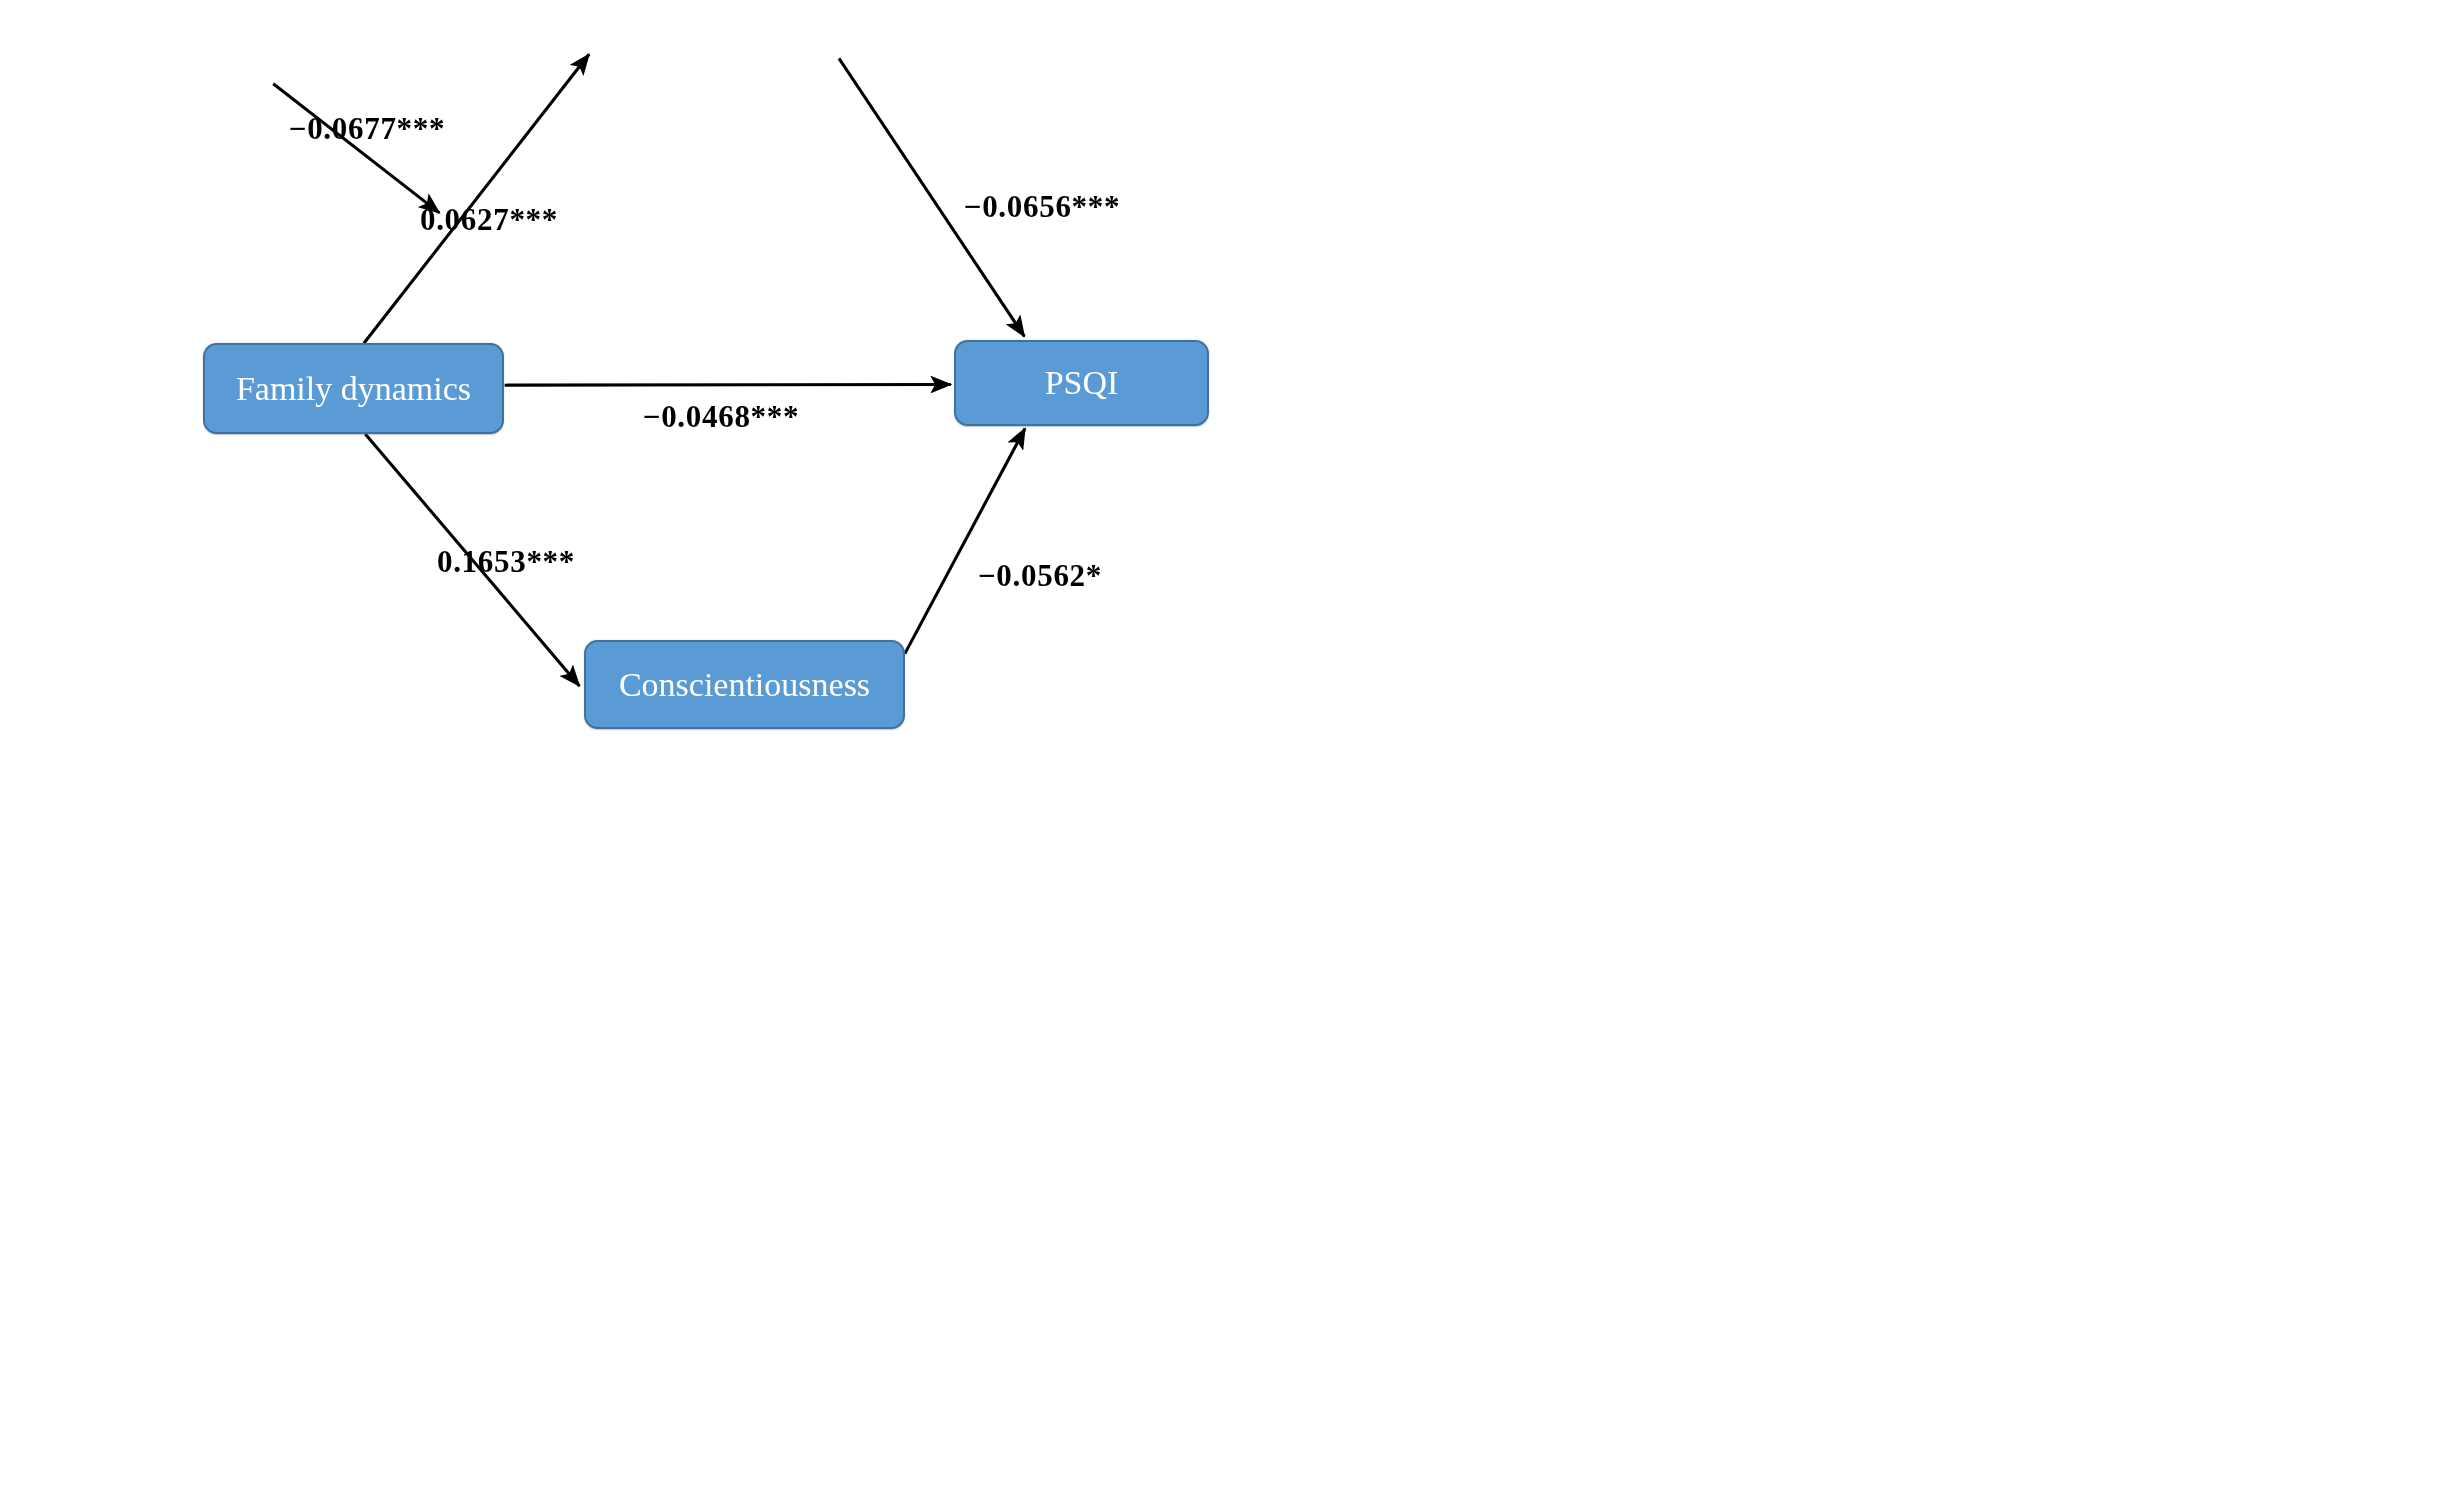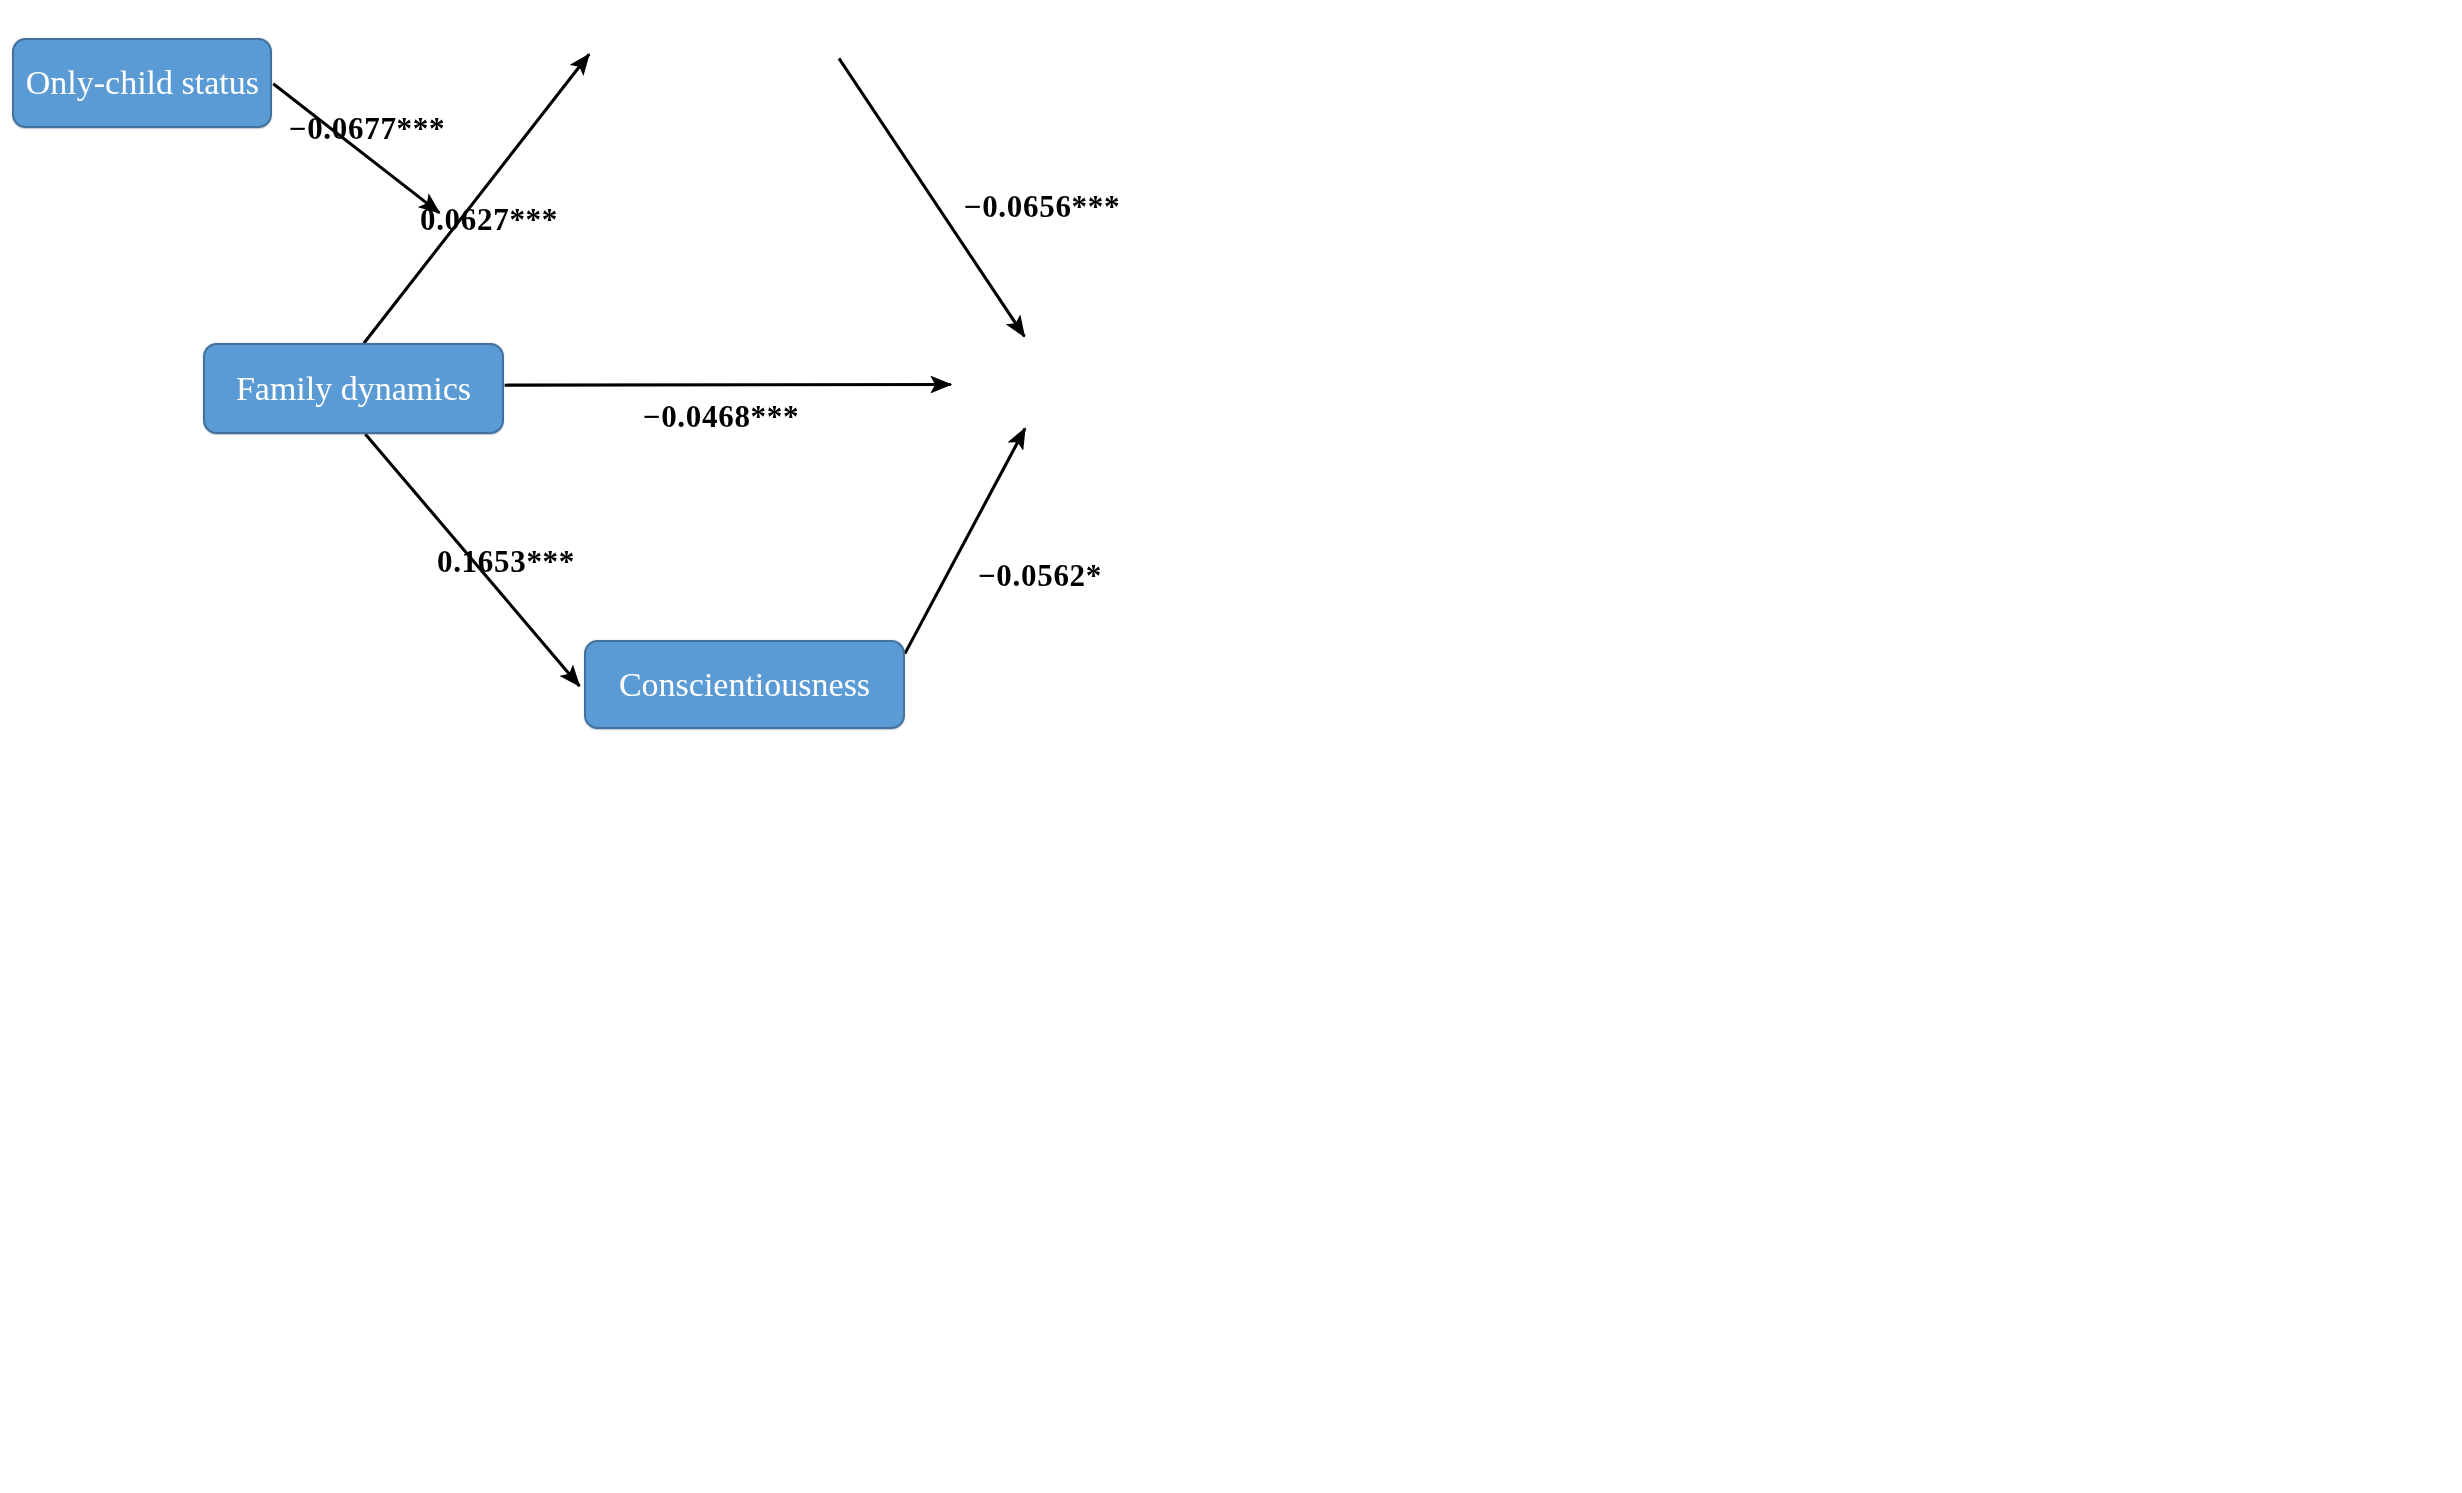--- a/index.html
+++ b/index.html
@@ -62,29 +62,29 @@
 
     <line x1="1222" y1="85" x2="1492" y2="490" marker-end="url(#ah)"></line>
 
     <line x1="735" y1="561" x2="1385" y2="560" marker-end="url(#ah)"></line>
 
     <line x1="532" y1="632" x2="844" y2="999" marker-end="url(#ah)"></line>
 
     <line x1="1318" y1="952" x2="1493" y2="624" marker-end="url(#ah)"></line>
   </svg>
 
-  <div class="node" style="left:12.4px; top:38px; width:260px; height:90px;">
-    <span>Only-child status</span>
-  </div>
 
 
   <div class="node" style="left:203px; top:343px; width:301px; height:91px;">
     <span>Family dynamics</span>
   </div>
 
+  <div class="node" style="left:954px; top:340px; width:255px; height:86px;">
+    <span>PSQI</span>
+  </div>
 
   <div class="node" style="left:584px; top:640px; width:321px; height:89px;justify-content:center;">
     <span>Conscientiousness</span>
   </div>
 
   <div class="edge-label" style="left:367px; top:129px;">−0.0677***</div>
 
   <div class="edge-label" style="left:489px; top:220px;">0.0627***</div>
 
   <div class="edge-label" style="left:1042px; top:207px;">−0.0656***</div>

